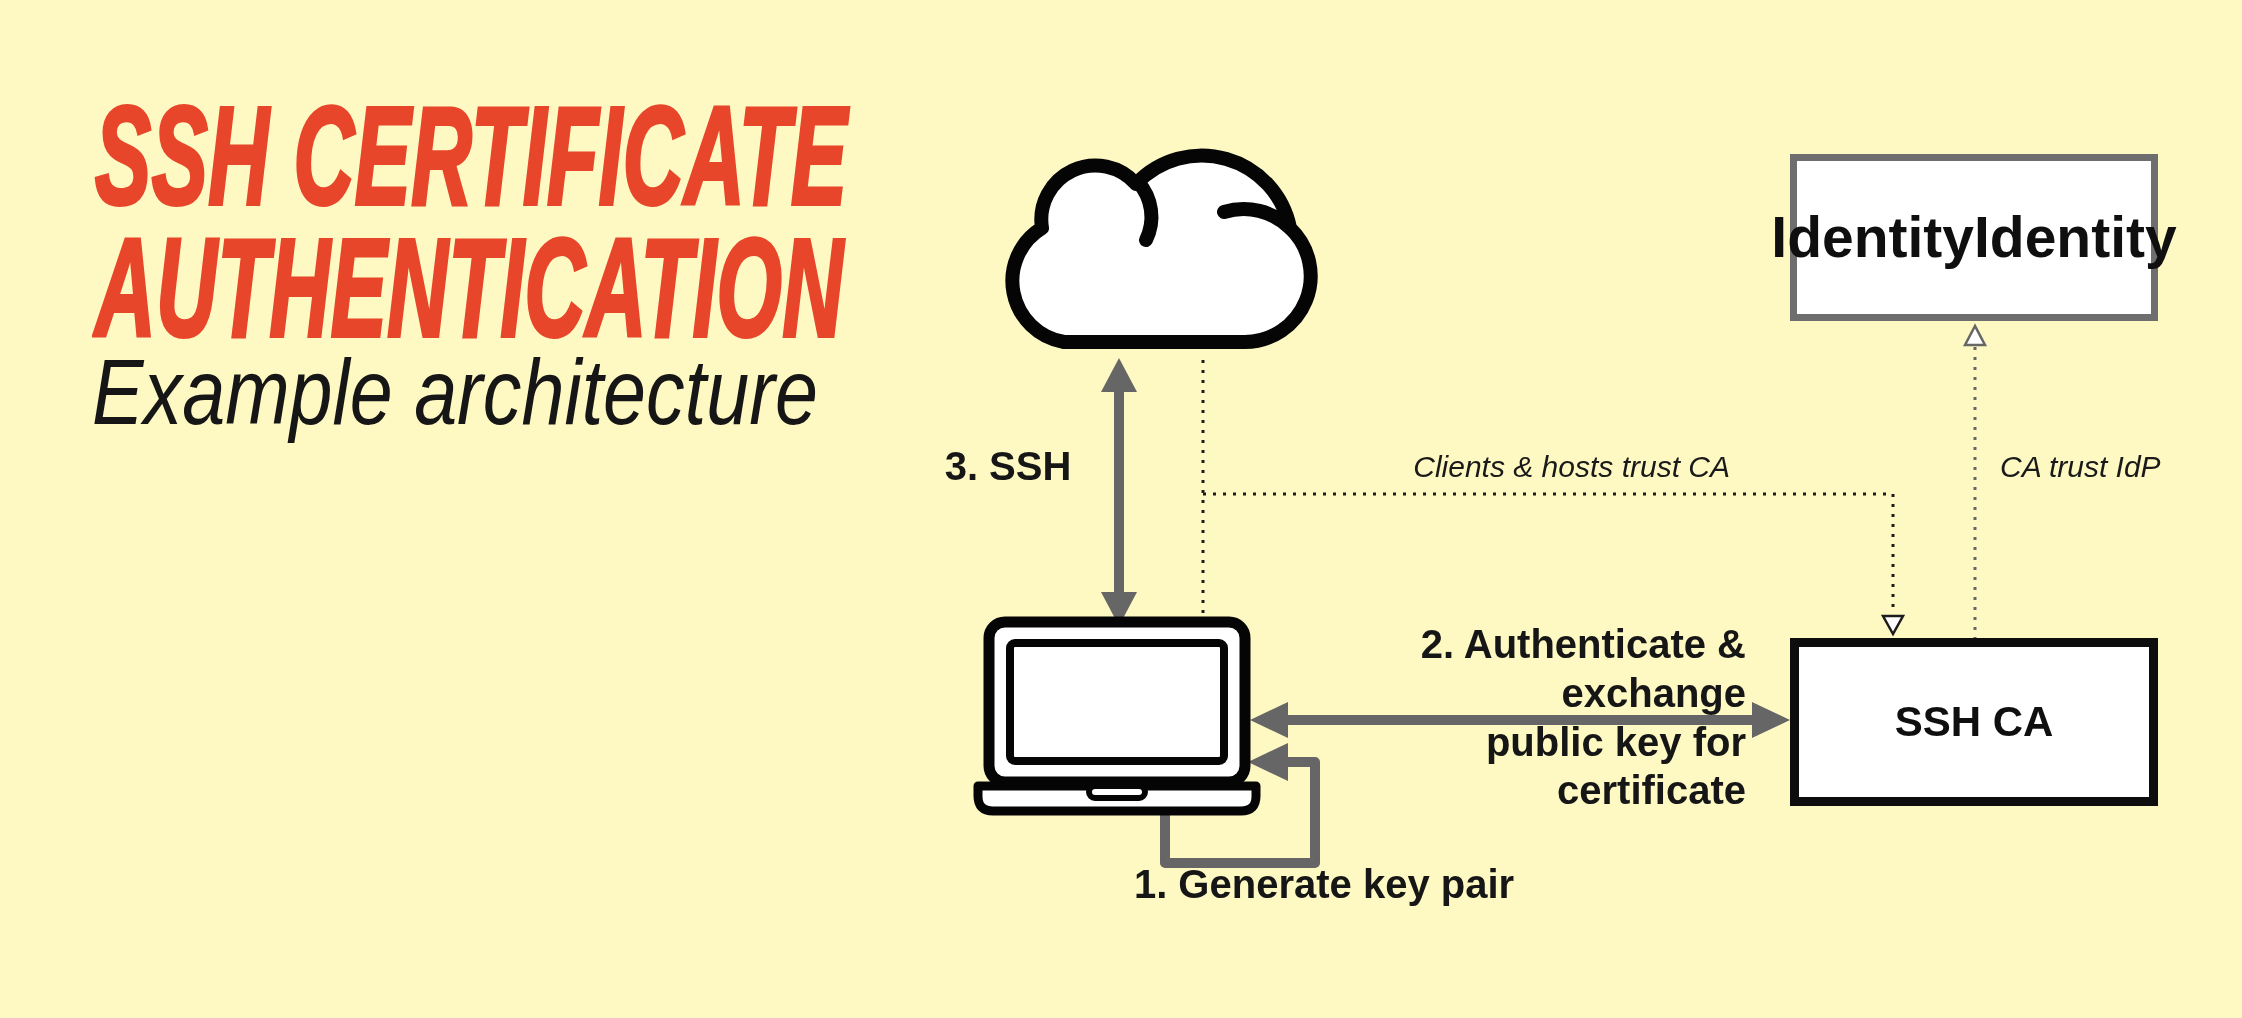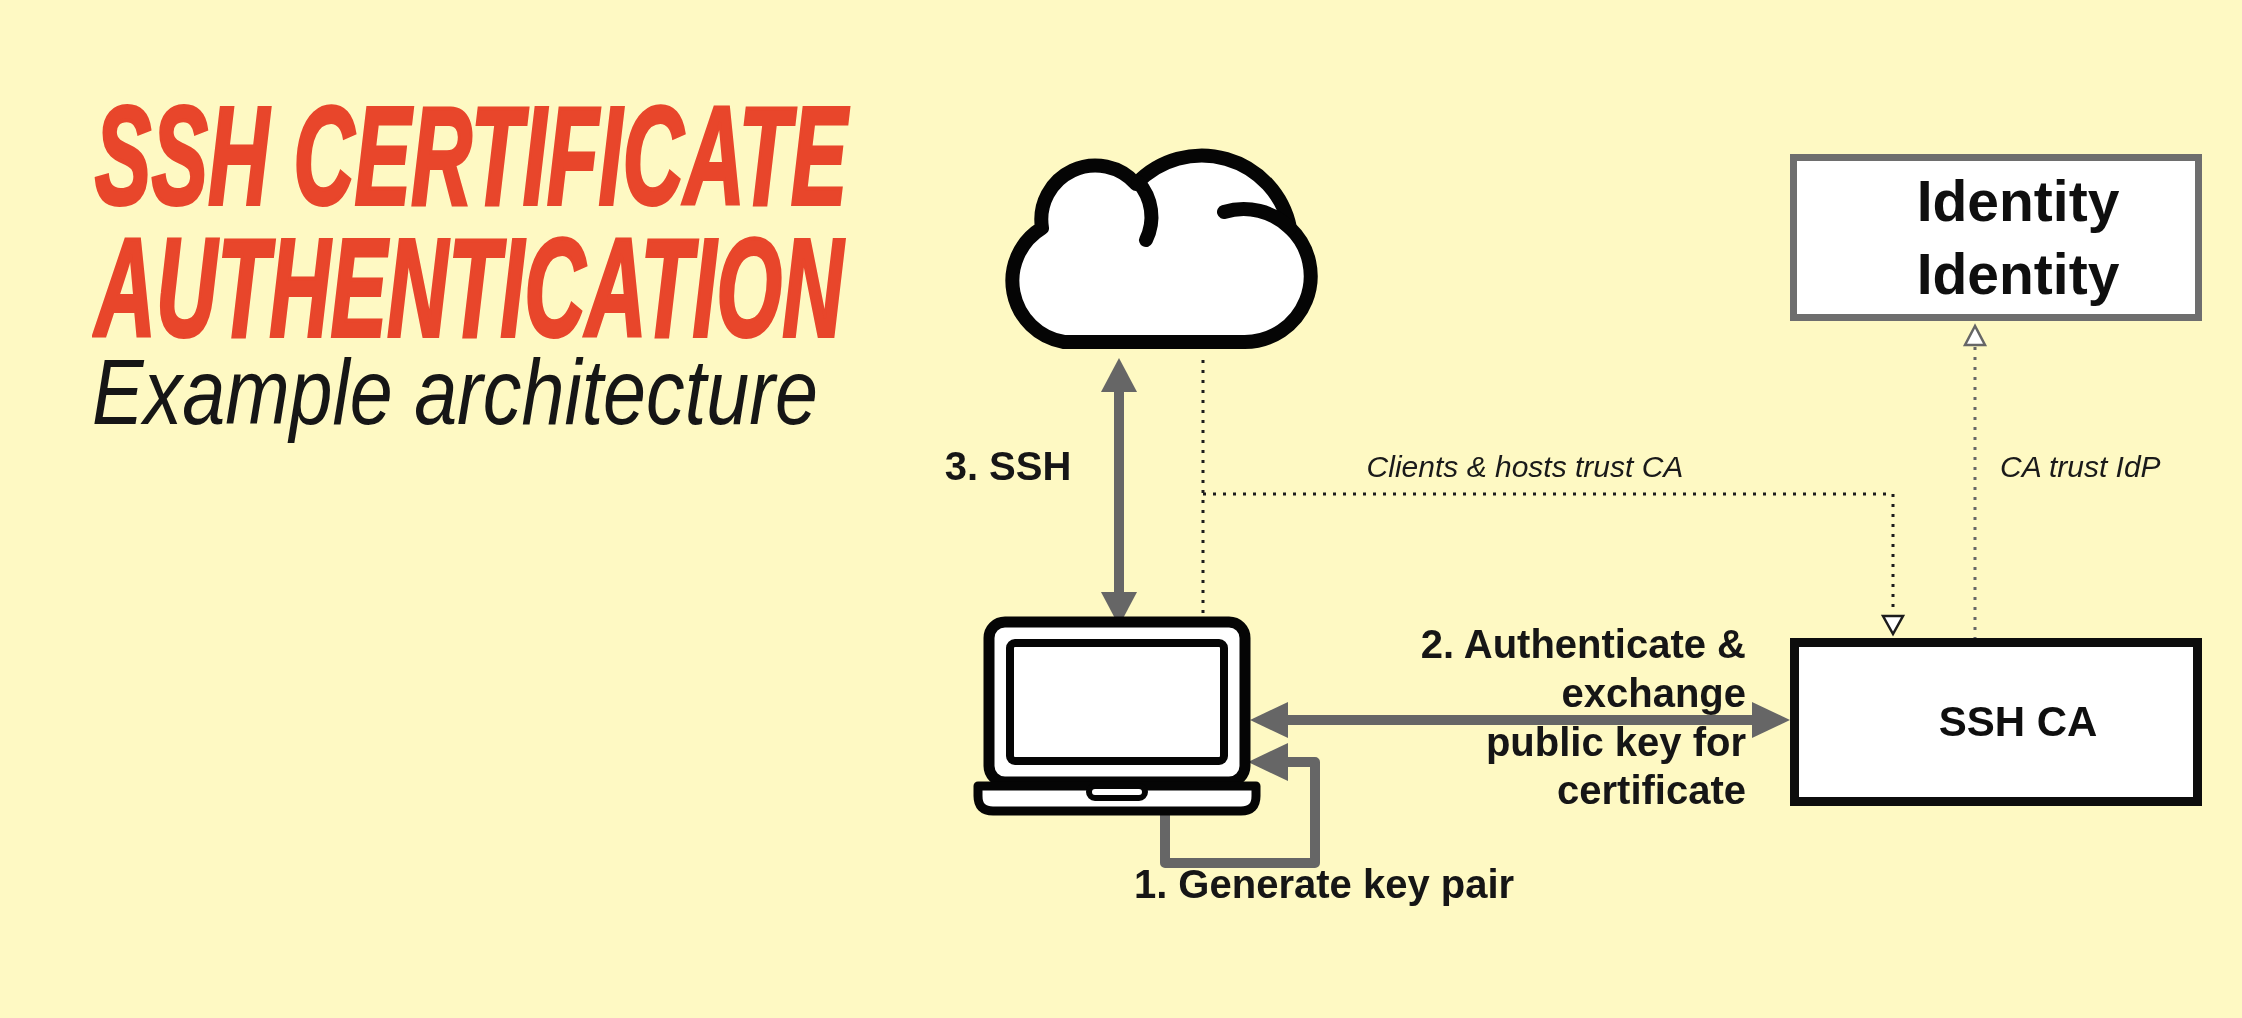--- a/index.html
+++ b/index.html
@@ -25,37 +25,37 @@
     color:#161616;transform:scaleX(0.84);transform-origin:0 0;
   }
   
   .edges{position:absolute;left:0;top:0;z-index:1;}
   .node-icon{position:absolute;z-index:2;}
   .cloud-icon{left:972px;top:110px;}
   .laptop-icon{left:972px;top:616px;}
   
   .node-box{
     position:absolute;z-index:2;background:#ffffff;
-    display:flex;flex-direction:column;align-items:center;justify-content:center;
-    font-weight:700;color:#0f0f0f;text-align:center;padding-left:44px;
+    display:flex;flex-direction:row;align-items:center;justify-content:center;
+    font-weight:700;color:#0f0f0f;text-align:center;
   }
   .idp-box{
     left:1790px;top:154px;width:354px;height:153px;
     border:7px solid #6E6E6E;font-size:57px;line-height:1.27;
   }
   .ca-box{
     left:1790px;top:638px;width:350px;height:150px;
     border:9px solid #0D0D0D;font-size:42px;
   }
   
   .lbl{position:absolute;z-index:3;color:#161616;}
   .lbl-bold{font-weight:700;font-size:40px;line-height:1.22;}
   .lbl-italic{font-style:italic;font-weight:400;font-size:30px;color:#1a1a1a;}
   .lbl-ssh{left:894px;top:442px;width:228px;text-align:center;}
-  .lbl-clients{left:1320px;top:450px;width:410px;text-align:center;}
+  .lbl-clients{left:1320px;top:450px;width:410px;text-align:right;}
   .lbl-catrust{left:2000px;top:450px;width:220px;text-align:left;}
   .lbl-auth{left:1294px;top:620px;width:452px;text-align:right;}
   .lbl-genkey{left:1124px;top:860px;width:400px;text-align:center;}
 </style>
 </head>
 <body>
 
 <div class="canvas">
 
   <div class="title-line title-line1">SSH CERTIFICATE</div>

